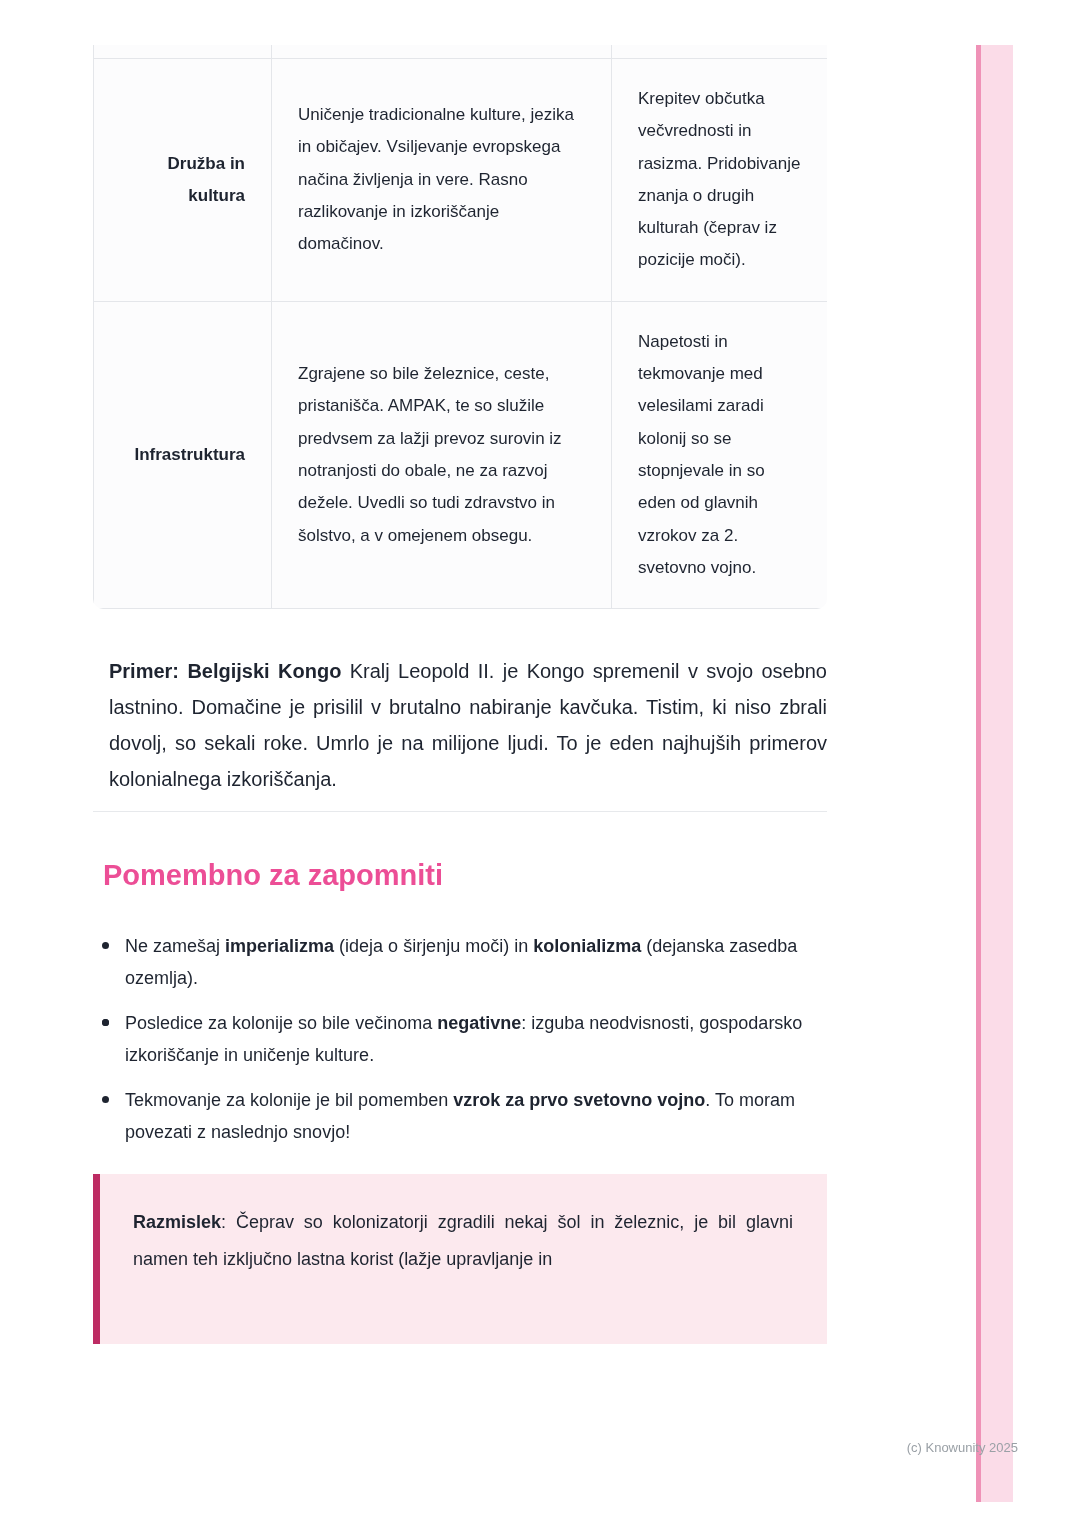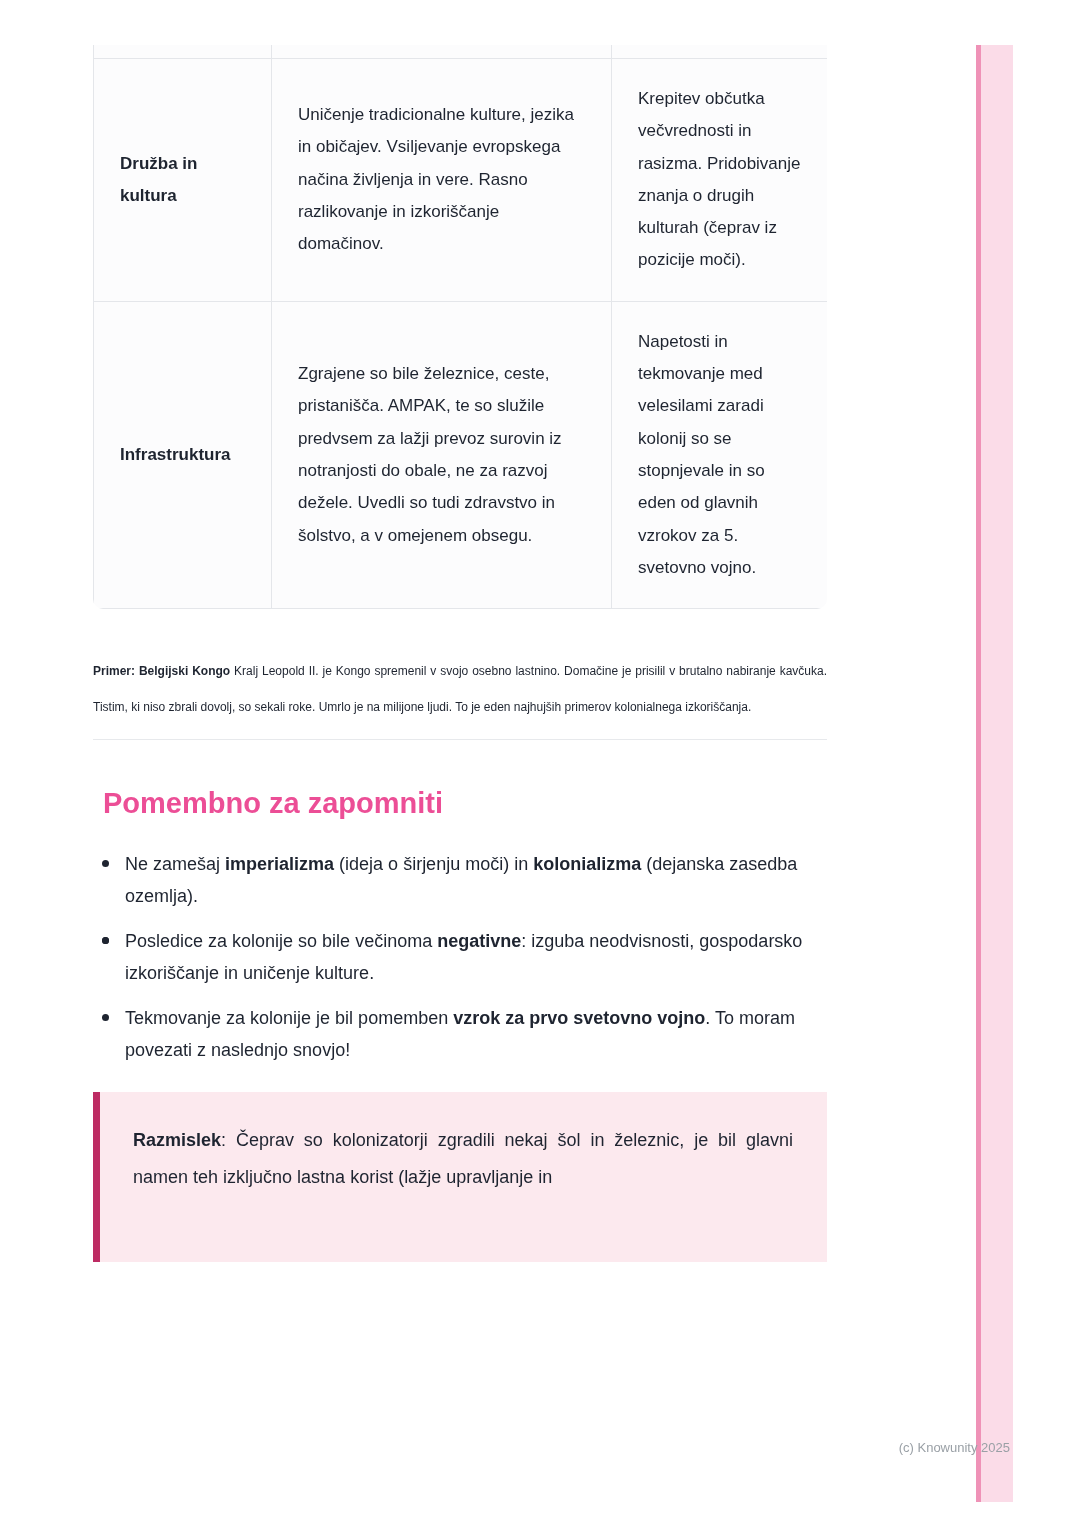--- a/index.html
+++ b/index.html
@@ -26,36 +26,36 @@
   col.c1 { width:178px; } col.c2 { width:340px; } col.c3 { width:216px; }
   td {
     border:1px solid #e4e6ea;
     background:#fcfcfd;
     padding:24px 26px;
     font-size:17px; line-height:1.9;
     vertical-align:middle;
     word-wrap:break-word;
   }
   tr.sliver td { border-top:none; height:13px; padding:0; }
-  td.cat { font-weight:700; }
+  td.cat { font-weight:700;text-align:right; }
 
   
-  .example { margin:44px 0 0 0; font-size:12px; line-height:36px; text-align:justify; }
+  .example { margin:44px 0 0 16px; font-size:20px; line-height:36px; text-align:justify; }
   .bold { font-weight:700; }
 
   .divider { border:none; border-top:1px solid #e7e9ec; margin:14px 0 0 0; }
 
   h2.section-heading {
     margin:46px 0 0 10px;
     font-size:29px; line-height:34px;
     font-weight:700;
     color:#ec4e96;
   }
 
-  ul.key-points { list-style:none; margin:28px 0 0 0; padding:0; }
+  ul.key-points { list-style:none; margin:38px 0 0 0; padding:0; }
   ul.key-points li {
     position:relative;
     padding-left:32px;
     margin-bottom:13px;
     font-size:18px; line-height:32px;
   }
   .dot {
     position:absolute; left:9px; top:12px;
     width:7px; height:7px; border-radius:50%;
     background:#1e2430;
@@ -66,21 +66,21 @@
     margin-top:26px;
     box-sizing:border-box;
     height:170px; overflow:hidden;
     background:#fce9ee;
     border-left:7px solid #bd2b63;
     padding:30px 34px 12px 33px;
   }
   .callout p { margin:0; font-size:18px; line-height:37px; text-align:justify; }
 
   .footer-credit {
-    position:absolute; top:1440px; right:70px;
+    position:absolute; top:1440px; right:62px;
     font-size:13px; color:#9aa0a6; z-index:3;
   }
 </style>
 </head>
 <body>
 
 <div class="page">
 
   <div class="stripe">
     <div class="stripe-line"></div>
@@ -103,21 +103,21 @@
           <td></td>
         </tr>
         <tr>
           <td class="cat">Družba in kultura</td>
           <td>Uničenje tradicionalne kulture, jezika in običajev. Vsiljevanje evropskega načina življenja in vere. Rasno razlikovanje in izkoriščanje domačinov.</td>
           <td>Krepitev občutka večvrednosti in rasizma. Pridobivanje znanja o drugih kulturah (čeprav iz pozicije moči).</td>
         </tr>
         <tr>
           <td class="cat">Infrastruktura</td>
           <td>Zgrajene so bile železnice, ceste, pristanišča. AMPAK, te so služile predvsem za lažji prevoz surovin iz notranjosti do obale, ne za razvoj dežele. Uvedli so tudi zdravstvo in šolstvo, a v omejenem obsegu.</td>
-          <td>Napetosti in tekmovanje med velesilami zaradi kolonij so se stopnjevale in so eden od glavnih vzrokov za 5. svetovno vojno.</td>
+          <td>Napetosti in tekmovanje med velesilami zaradi kolonij so se stopnjevale in so eden od glavnih vzrokov za 2. svetovno vojno.</td>
         </tr>
       </tbody>
         </table>
     </div>
 
     <p class="example"><span class="bold">Primer: Belgijski Kongo</span><span> Kralj Leopold II. je Kongo spremenil v svojo osebno lastnino. Domačine je prisilil v brutalno nabiranje kavčuka. Tistim, ki niso zbrali dovolj, so sekali roke. Umrlo je na milijone ljudi. To je eden najhujših primerov kolonialnega izkoriščanja.</span></p>
 
     <hr class="divider">
 
     <h2 class="section-heading">Pomembno za zapomniti</h2>

